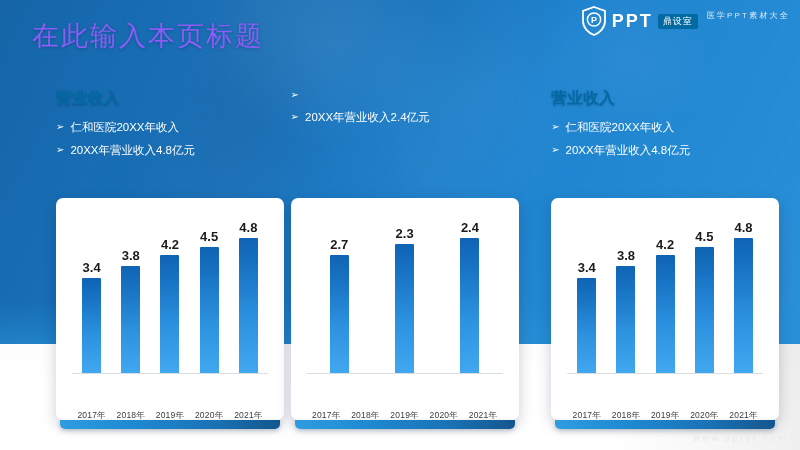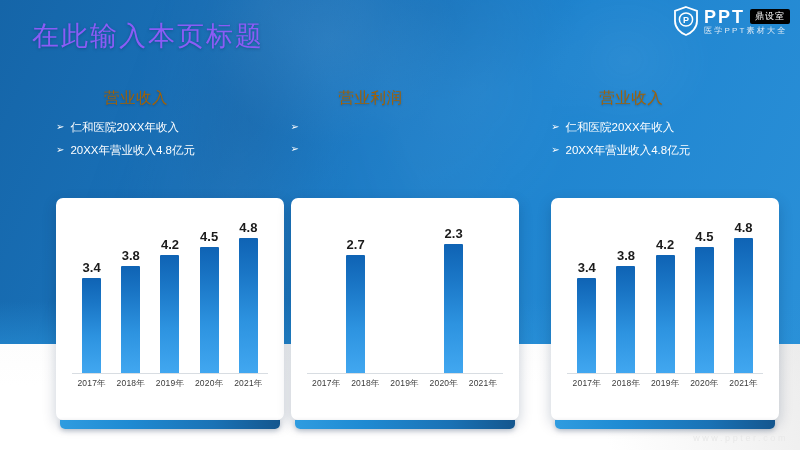--- a/index.html
+++ b/index.html
@@ -73,29 +73,29 @@
 
   
   .logo {
     position: absolute;
     right: 10px; top: 6px;
     display: flex;
     align-items: center;
     gap: 5px;
   }
   .logo-shield { width: 26px; height: 30px; display: block; }
-  .logo-texts { display: flex; flex-direction: column; gap: 1px; }
+  .logo-texts { display: flex; flex-direction: row; gap: 9px; }
   .logo-row1 { display: flex; align-items: center; gap: 5px; }
   .logo-ppt {
     font-size: 18px; font-weight: bold; color: #ffffff;
     letter-spacing: 2px; line-height: 1;
     font-family: "Liberation Sans", sans-serif;
   }
   .logo-badge {
-    background: #000000; color: #ffffff;
+    background: #0369a1; color: #ffffff;
     font-size: 9px; line-height: 1;
     padding: 3px 5px 3px 5px;
     border-radius: 2px; letter-spacing: 1px;
     white-space: nowrap;
   }
   .logo-sub {
     font-size: 8px; color: #dce9f5;
     letter-spacing: 2.2px; line-height: 1;
     white-space: nowrap;
   }
@@ -110,27 +110,26 @@
   .col {
     width: 266.6px;
     position: relative;
     padding-left: 56px;
   }
   .col-2 { padding-left: 24px; }
   .col-3 { padding-left: 18px; }
 
   .col-title {
     font-size: 15.5px;
-    font-weight: normal;
-    color: #a16207;
+    font-weight: bold;
+    color: #0369a1;
     letter-spacing: .5px;
     margin-bottom: 11px;
     white-space: nowrap;
     text-shadow: 0 1px 2px rgba(0,35,75,.3);
-    margin-left: 48px;
   }
   .bullets { list-style: none; }
   .bullet {
     display: flex;
     align-items: flex-start;
     gap: 6px;
     font-size: 11.5px;
     color: #ffffff;
     line-height: 1.35;
     margin-bottom: 7px;
@@ -212,20 +211,21 @@
     display: flex;
     justify-content: space-around;
   }
   .axis-label {
     width: 18%;
     text-align: center;
     font-size: 8.5px;
     color: #3a3a3a;
     letter-spacing: .2px;
     white-space: nowrap;
+    margin-top: 32px;
   }
 
   
   .watermark {
     position: absolute;
     right: 12px; bottom: 7px;
     font-size: 9px;
     letter-spacing: 2.6px;
     color: #e8e8e8;
   }
@@ -304,40 +304,44 @@
             <span class="axis-label">2019年</span>
             <span class="axis-label">2020年</span>
             <span class="axis-label">2021年</span>
           </div>
         </div>
         <div class="card-accent"></div>
       </div>
     </div>
 
     <div class="col col-2">
-      <div class="col-title">营业利润</div>
       <ul class="bullets">
         <li class="bullet">
           <span class="bullet-mark">➢</span>
         </li>
         <li class="bullet">
           <span class="bullet-mark">➢</span>
+          <span>20XX年营业收入2.4亿元</span>
         </li>
       </ul>
 
       <div class="card">
         <div class="chart">
           <div class="plot">
             <div class="bar-slot">
               <span class="bar-value">2.7</span>
               <div class="bar" style="height: 75%; background: linear-gradient(rgb(15, 99, 180) 0%, rgb(26, 118, 198) 26%, rgb(45, 147, 224) 62%, rgb(65, 167, 240) 100%);"></div>
             </div>
             <div class="bar-slot">
               <span class="bar-value">2.3</span>
               <div class="bar" style="height: 82.14%; background: linear-gradient(rgb(15, 99, 180) 0%, rgb(26, 118, 198) 26%, rgb(45, 147, 224) 62%, rgb(65, 167, 240) 100%);"></div>
+            </div>
+            <div class="bar-slot">
+              <span class="bar-value">2.4</span>
+              <div class="bar" style="height: 85.71%; background: linear-gradient(rgb(15, 99, 180) 0%, rgb(26, 118, 198) 26%, rgb(45, 147, 224) 62%, rgb(65, 167, 240) 100%);"></div>
             </div>
           </div>
           <div class="axis">
             <span class="axis-label">2017年</span>
             <span class="axis-label">2018年</span>
             <span class="axis-label">2019年</span>
             <span class="axis-label">2020年</span>
             <span class="axis-label">2021年</span>
           </div>
         </div>

